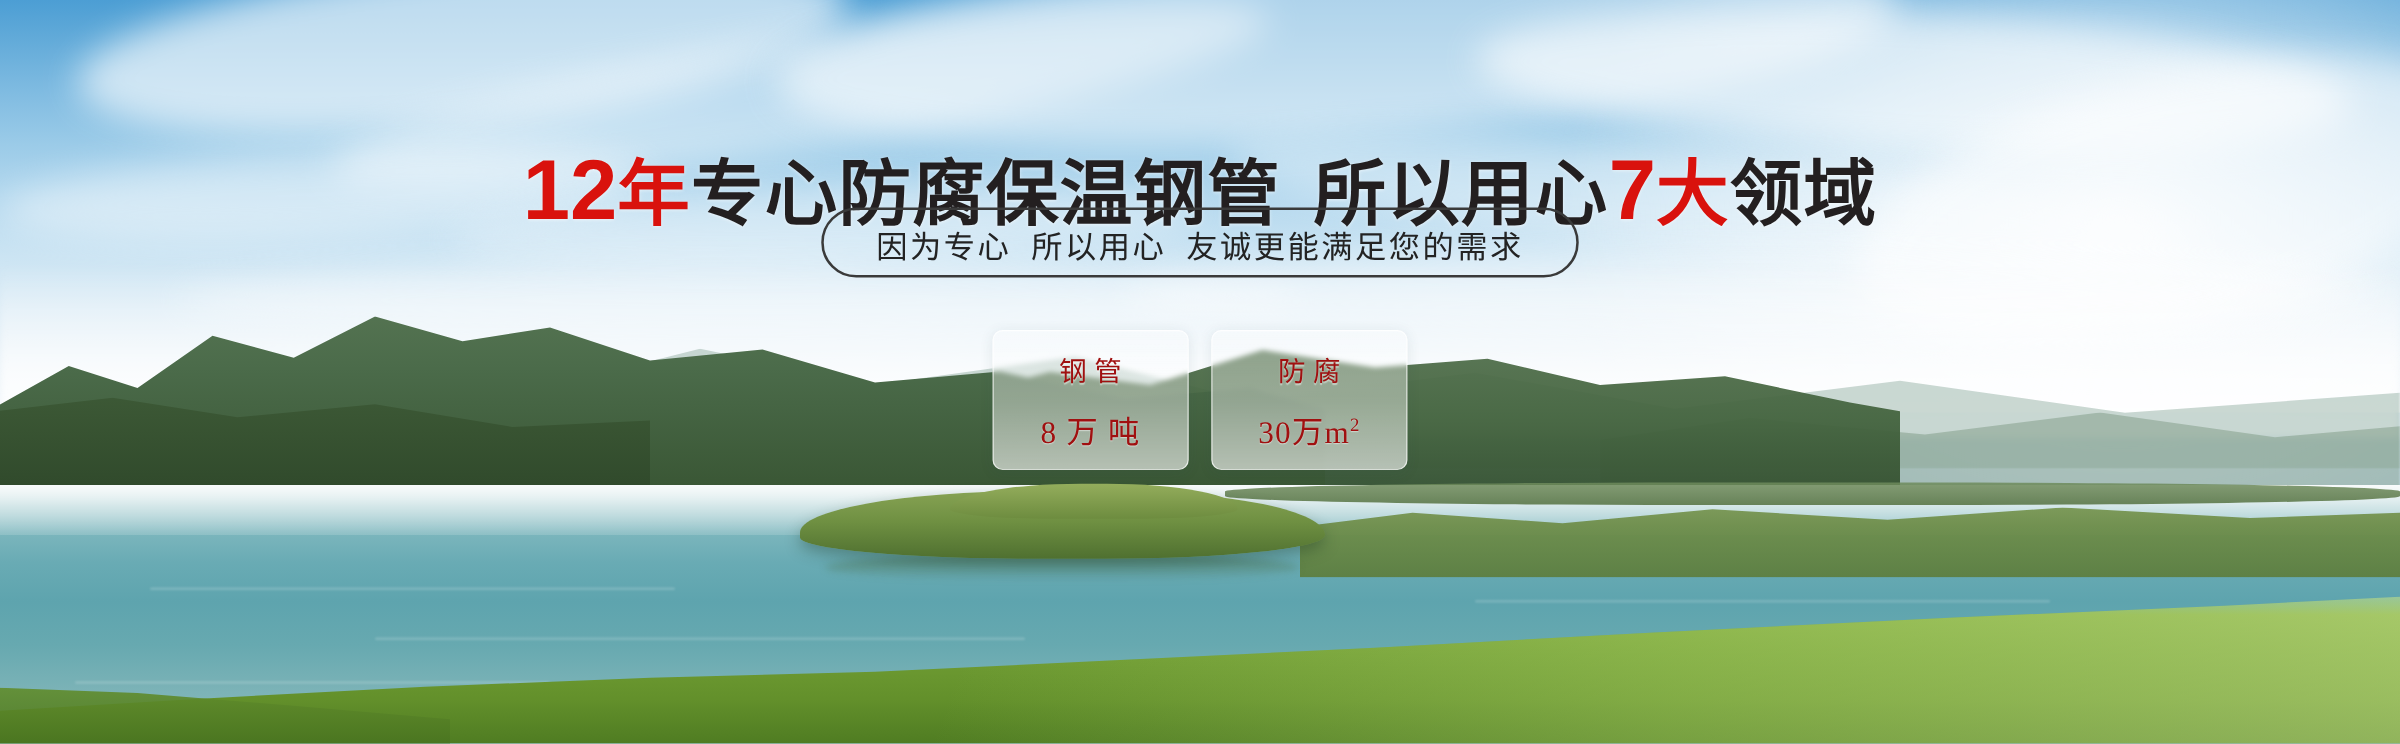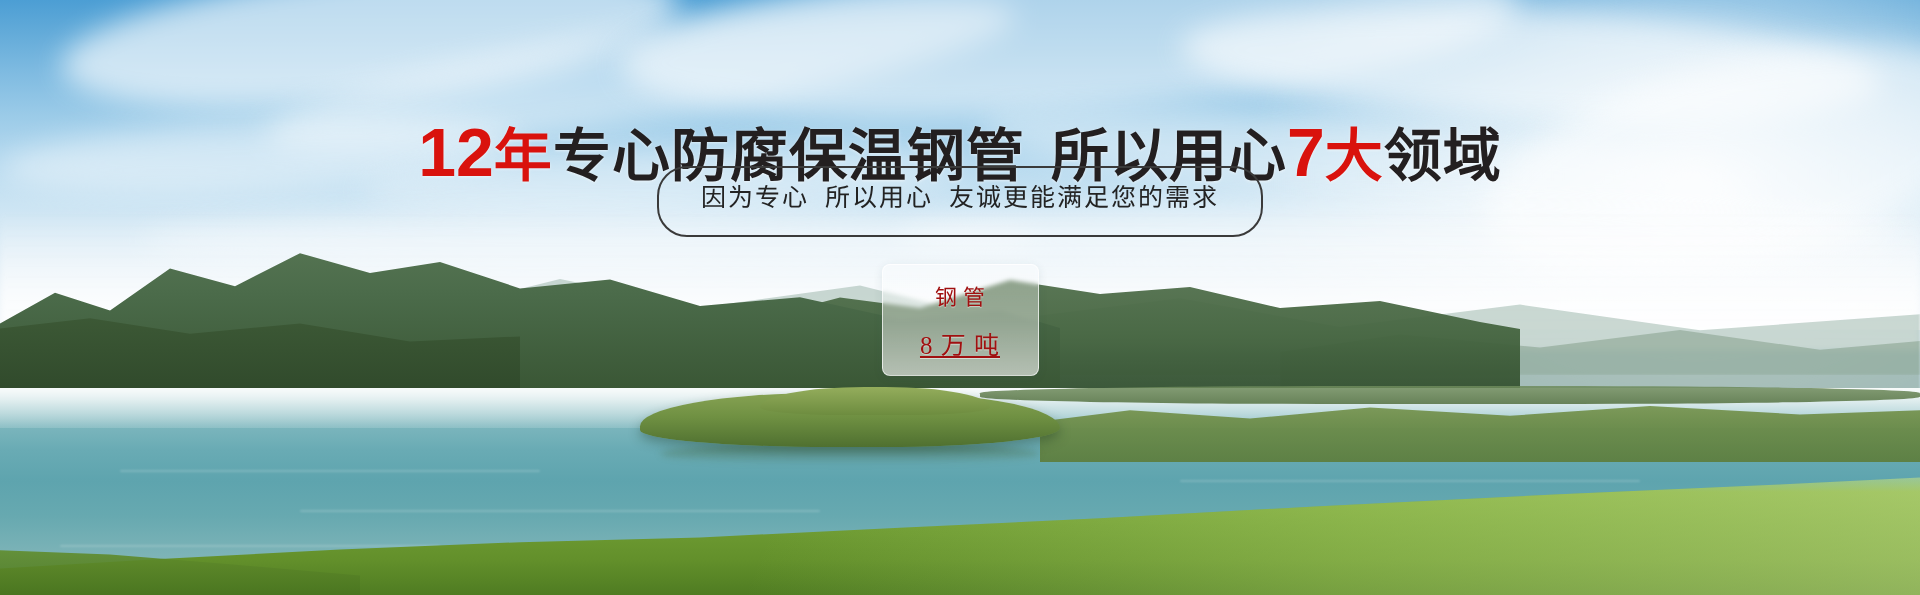--- a/index.html
+++ b/index.html
@@ -176,21 +176,21 @@
     font-size:68px;
     letter-spacing:0px;
   }
   .headline .gap{display:inline-block;width:26px;}
 
   .subtitle-wrap{
     position:absolute;left:0;top:166px;width:1920px;text-align:center;
   }
   .subtitle{
     display:inline-block;
-    padding:9px 42px 22px;
+    padding:9px 42px 7px;
     border:2px solid #3a3a3a;
     border-radius:30px;
     font-size:25px;
     letter-spacing:2px;
     color:#232323;
     font-family:"Liberation Sans","DejaVu Sans",sans-serif;
     background:transparent;
     white-space:nowrap;
   }
   .subtitle .sp{display:inline-block;width:16px;}
@@ -213,21 +213,20 @@
     font-size:22px;letter-spacing:6px;color:#a01010;
     font-family:"Liberation Sans","DejaVu Sans",sans-serif;
     padding:0 0 0 6px;
     margin-bottom:14px;
     text-shadow:0 1px 1px rgba(255,255,255,.5);
   }
   .card-value{
     font-size:25px;color:#a01010;letter-spacing:1px;
     font-family:"Liberation Serif","DejaVu Serif",serif;
     text-shadow:0 1px 1px rgba(255,255,255,.5);
-    text-decoration:underline;
   }
   .card-value sup{font-size:15px;vertical-align:super;}
 </style>
 </head>
 <body>
 
 <div class="banner">
 
   <div class="scene">
     <div class="sky"></div>
@@ -281,17 +280,21 @@
       </div>
     </div>
 
     <div class="cards">
 
       <div class="card">
         <div class="card-label">钢管</div>
         <div class="card-value"><span>8 万 吨</span></div>
       </div>
 
+      <div class="card">
+        <div class="card-label">防腐</div>
+        <div class="card-value"><span>30万m</span><sup>2</sup></div>
+      </div>
 
 
     </div>
   </div>
 </div>
 
 </body></html>

